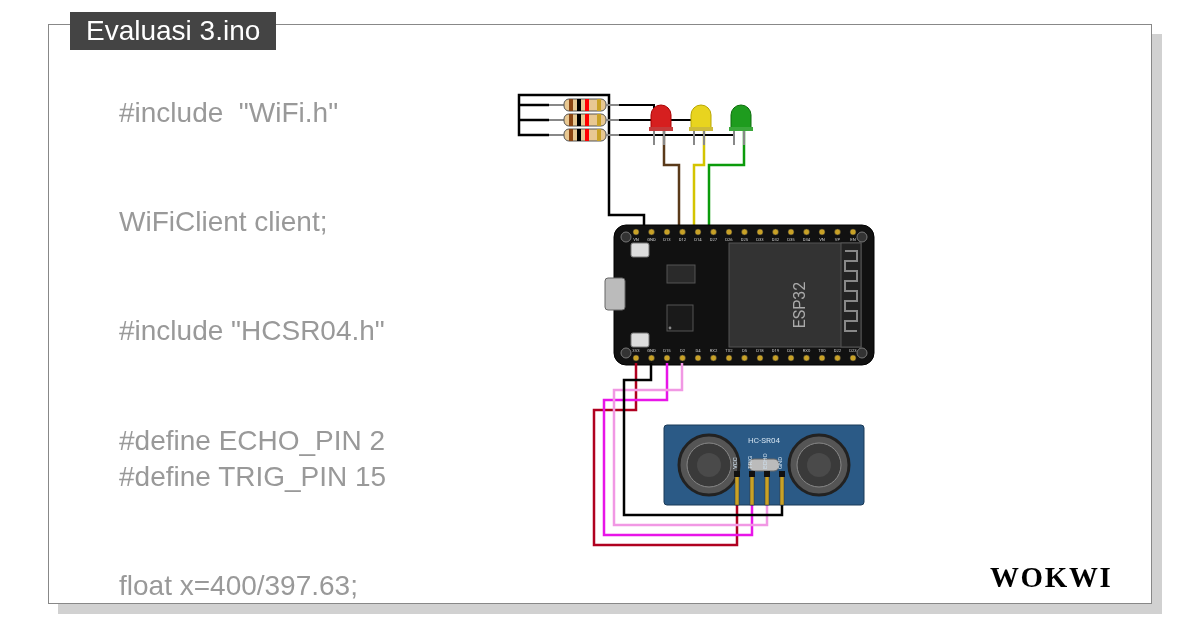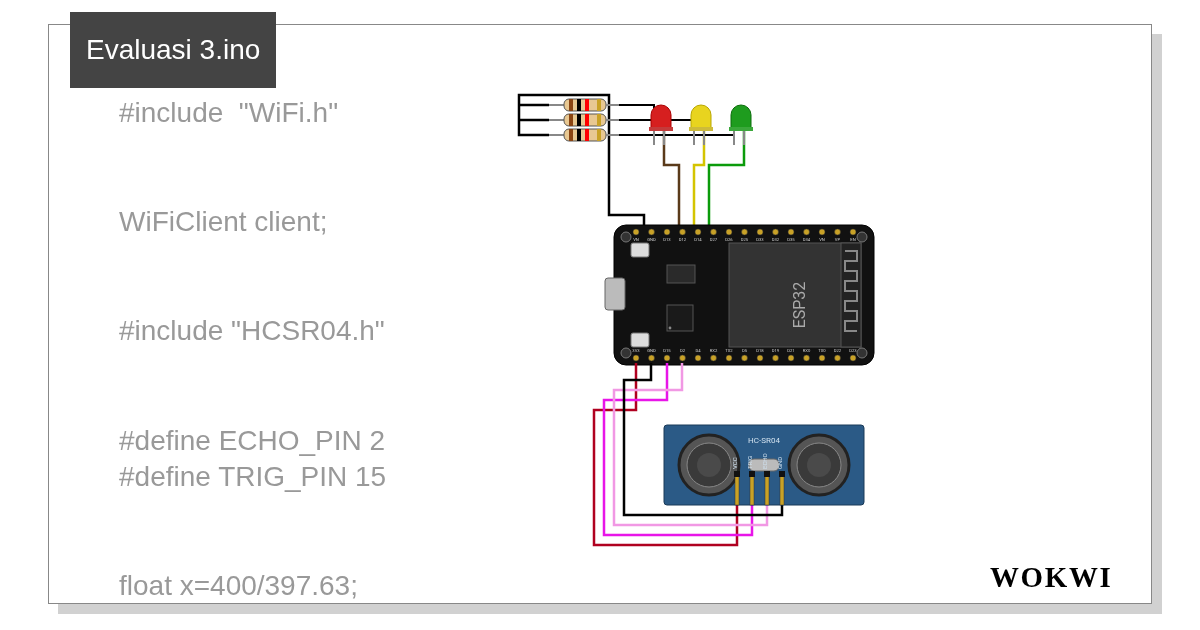--- a/index.html
+++ b/index.html
@@ -22,21 +22,21 @@
     border: 1px solid #888;
     box-shadow: 10px 10px 0 rgba(0,0,0,0.18);
   }
   .tab {
     position: absolute;
     left: 70px;
     top: 12px;
     background: #444;
     color: #fff;
     font-size: 28px;
-    padding: 22px 16px;
+    padding: 3px 16px;
     font-family: -apple-system, sans-serif;
   }
   .code {
     position: absolute;
     left: 70px;
     top: 70px;
     font-size: 28px;
     color: #999;
     line-height: 1.3;
     font-family: -apple-system, sans-serif;

